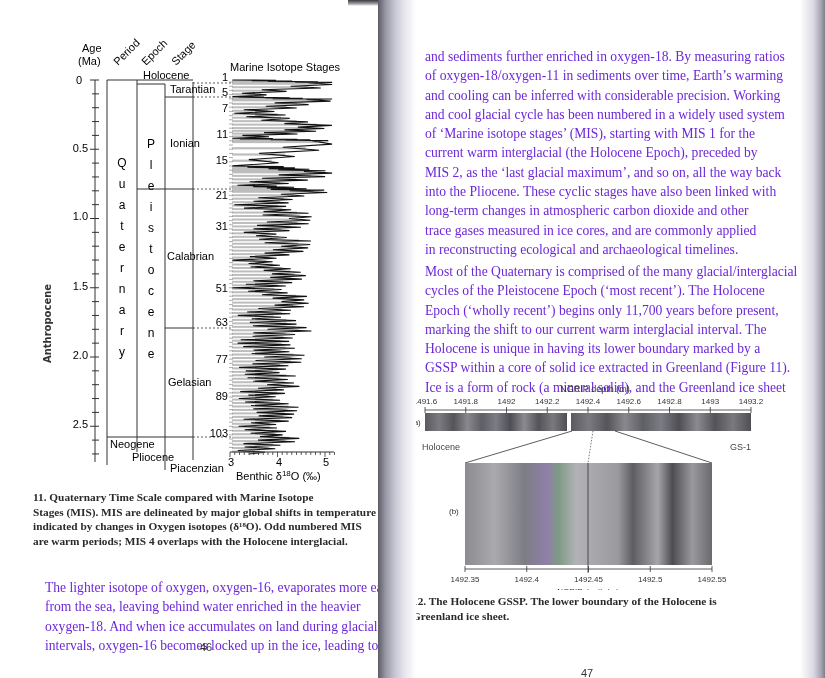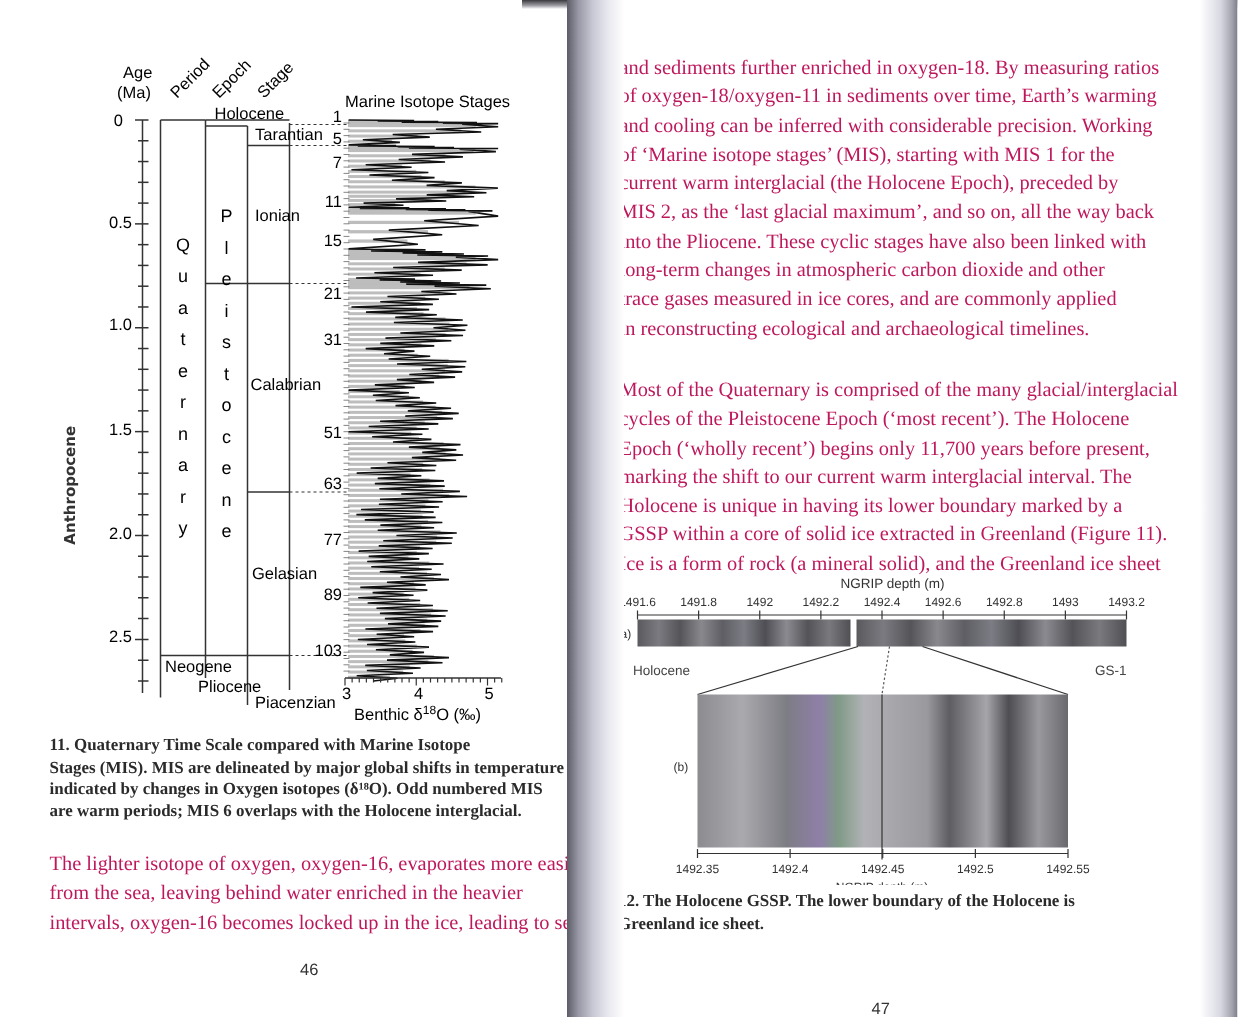--- a/index.html
+++ b/index.html
@@ -14,21 +14,21 @@
        background:linear-gradient(to right,#5c5c66 0%,#9898a6 20%,#c8c8d4 45%,#e6e6ee 70%,#fff 100%);}
   .rightedge{position:absolute;left:800px;top:0;width:25px;height:678px;
        background:linear-gradient(to right,#fff 0%,#d8d8e2 55%,#a4a4b0 85%,#7e7e88 100%);}
   .vert-running{position:absolute;font-family:"DejaVu Sans","Liberation Sans",sans-serif;font-weight:bold;
        font-size:10px;color:#333;white-space:nowrap;}
   #running-left{left:8px;top:318px;transform:rotate(-90deg);transform-origin:center;}
   #running-right{left:773px;top:318px;transform:rotate(90deg);transform-origin:center;}
   .caption{position:absolute;font-weight:bold;font-size:11.3px;line-height:14.5px;color:#2a2a2a;}
   #caption-left{left:33px;top:490px;width:350px;}
   #caption-right{left:412px;top:594px;width:370px;}
-  .body-text{position:absolute;font-size:13.6px;line-height:19.3px;color:#be185d;margin:0;}
+  .body-text{position:absolute;font-size:13.6px;line-height:19.3px;color:#6d28d9;margin:12px;}
   #text-left{left:33px;top:566px;width:350px;}
   #text-right-1{left:413px;top:35px;width:362px;}
   #text-right-2{left:413px;top:250px;width:362px;}
   .line{display:block;white-space:nowrap;}
   .pagenum{position:absolute;font-family:"Liberation Sans",sans-serif;font-size:11px;color:#333;}
   #pagenum-left{left:200px;top:641px;}
   #pagenum-right{left:581px;top:667px;}
   svg text{font-family:"Liberation Sans","DejaVu Sans",sans-serif;}
 </style>
 </head>
@@ -400,38 +400,40 @@
     <text x="231" y="466" font-size="11" text-anchor="middle">3</text>
     <text x="279" y="466" font-size="11" text-anchor="middle">4</text>
     <text x="326" y="466" font-size="11" text-anchor="middle">5</text>
     <text x="236" y="480" font-size="11"><tspan>Benthic δ</tspan><tspan dy="-4" font-size="8">18</tspan><tspan dy="4">O (‰)</tspan></text>
   </svg>
 
   <div class="caption" id="caption-left">
     <span class="line">11.  Quaternary Time Scale compared with Marine Isotope</span>
     <span class="line">Stages (MIS). MIS are delineated by major global shifts in temperature</span>
     <span class="line">indicated by changes in Oxygen isotopes (δ¹⁸O). Odd numbered MIS</span>
-    <span class="line">are warm periods; MIS 6 overlaps with the Holocene interglacial.</span>
+    <span class="line">are warm periods; MIS 4 overlaps with the Holocene interglacial.</span>
   </div>
 
   <p class="body-text" id="text-left">
     <span class="line">The lighter isotope of oxygen, oxygen-16, evaporates more easily</span>
     <span class="line">from the sea, leaving behind water enriched in the heavier</span>
+    <span class="line">oxygen-18. And when ice accumulates on land during glacial</span>
     <span class="line">intervals, oxygen-16 becomes locked up in the ice, leading to seas</span>
   </p>
 
   <div class="pagenum" id="pagenum-left">46</div>
 </div>
 
 <div class="page" id="page-right"></div>
 
 <p class="body-text" id="text-right-1">
   <span class="line">and sediments further enriched in oxygen-18. By measuring ratios</span>
   <span class="line">of oxygen-18/oxygen-11 in sediments over time, Earth’s warming</span>
   <span class="line">and cooling can be inferred with considerable precision. Working</span>
+  <span class="line">and cool glacial cycle has been numbered in a widely used system</span>
   <span class="line">of ‘Marine isotope stages’ (MIS), starting with MIS 1 for the</span>
   <span class="line">current warm interglacial (the Holocene Epoch), preceded by</span>
   <span class="line">MIS 2, as the ‘last glacial maximum’, and so on, all the way back</span>
   <span class="line">into the Pliocene. These cyclic stages have also been linked with</span>
   <span class="line">long-term changes in atmospheric carbon dioxide and other</span>
   <span class="line">trace gases measured in ice cores, and are commonly applied</span>
   <span class="line">in reconstructing ecological and archaeological timelines.</span>
 </p>
 
 <p class="body-text" id="text-right-2">

